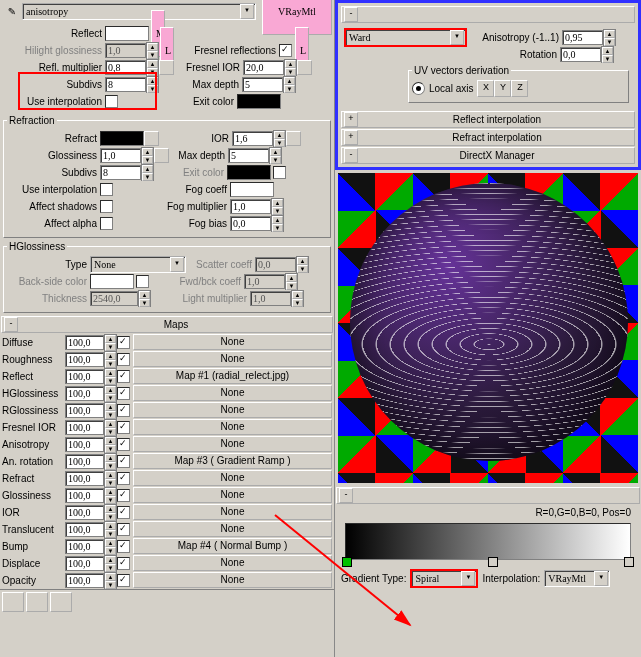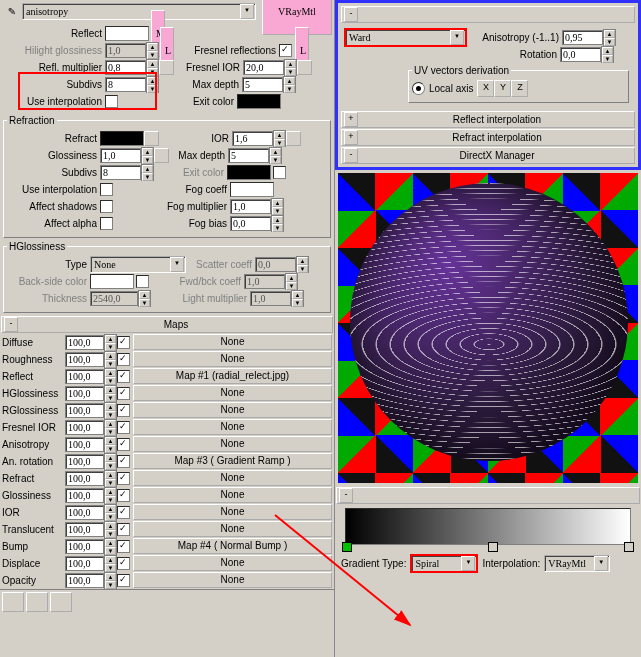--- a/index.html
+++ b/index.html
@@ -440,20 +440,21 @@
         </div>
   </div>
 
   <div class="preview">
     <div class="sphere"></div>
   </div>
 
   <div class="rollup">
         <div class="rollup-btn">-</div>
       </div>
+  <div style="text-align:right;padding:2px 10px">R=0,G=0,B=0, Pos=0</div>
   <div class="gradient">
     <div class="tick" style="left:-4px"></div>
     <div class="tick" style="left:50%;background:#d4d0c8"></div>
     <div class="tick" style="right:-4px;background:#d4d0c8"></div>
   </div>
   <div class="row" style="padding:6px 6px 2px">
     <span>Gradient Type:</span>
     <div class="dd" style="width:60px;margin:0 4px;border:2px solid #ff0000">
           <span>Spiral</span>
           <div class="dd-arrow">▼</div>

